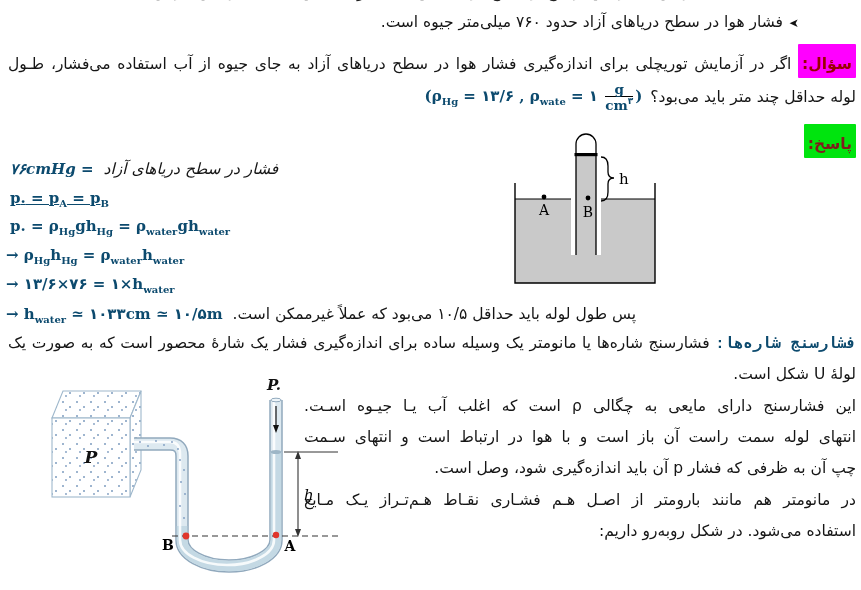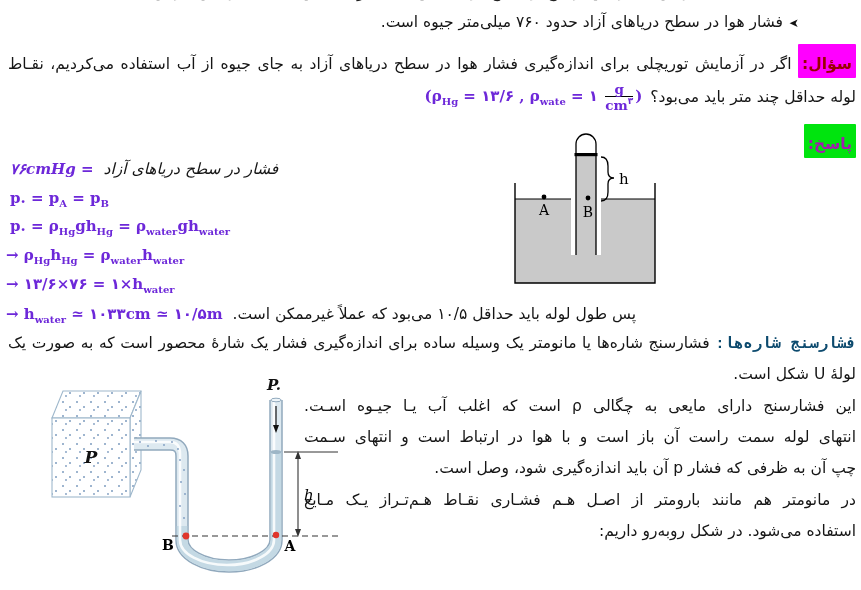--- a/index.html
+++ b/index.html
@@ -6,25 +6,25 @@
   body{
     width:861px;height:590px;position:relative;overflow:hidden;
     background:#ffffff;color:#151515;
     font-family:"DejaVu Sans",sans-serif;direction:rtl;
   }
   .abs{position:absolute;}
   .fa{font-size:15.5px;line-height:1.55;color:#151515;}
   .j{text-align:justify;text-align-last:justify;}
   .hl{display:inline-block;padding:8px 4px 2px 4px;font-weight:bold;border-radius:1px;}
   .hl-q{background:#ff00ff;color:#990000;}
-  .hl-a{background:#00e40e;color:#a21caf;}
+  .hl-a{background:#00e40e;color:#7f1d1d;}
   .red-head{color:#0c4a6e;font-weight:bold;font-family:Liberation Mono, monospace;}
   .eq{
     font-family:"DejaVu Serif","DejaVu Sans",serif;font-weight:bold;
-    font-size:15px;color:#6d28d9;direction:ltr;unicode-bidi:isolate;white-space:nowrap;
+    font-size:15px;color:#0c4a6e;direction:ltr;unicode-bidi:isolate;white-space:nowrap;
   }
   .eq sub{font-size:10px;font-weight:bold;}
   .row-ltr{display:flex;direction:ltr;align-items:baseline;gap:10px;}
   .fa-inline{direction:rtl;unicode-bidi:isolate;}
   .frac{display:inline-block;text-align:center;vertical-align:middle;line-height:1.05;margin:0 2px;font-size:13.5px;}
   .frac .num{display:block;border-bottom:1.3px solid #000;padding:0 4px;}
   .frac .den{display:block;}
   .frac sup{font-size:9px;}
   .clip-line{
     top:-17px;left:0;right:0;height:22px;overflow:hidden;
@@ -38,39 +38,39 @@
 <body>
 
 <div class="abs clip-line">فشار هوا با افزایش ارتفاع از سطح دریا کاهش می‌یابد و به همین دلیل فشار جیوه در لوله</div>
 
 <div class="abs fa" style="top:10px;right:62px;white-space:nowrap;">
   <span class="bullet">➤</span><span>فشار هوا در سطح دریاهای آزاد حدود ۷۶۰ میلی‌متر جیوه است.</span>
 </div>
 
 <div class="abs fa j" style="top:44px;right:5px;left:8px;">
   <span class="hl hl-q">سؤال:</span>
-  <span>اگر در آزمایش توریچلی برای اندازه‌گیری فشار هوا در سطح دریاهای آزاد به جای جیوه از آب استفاده می‌کردیم، نقـاط</span>
+  <span>اگر در آزمایش توریچلی برای اندازه‌گیری فشار هوا در سطح دریاهای آزاد به جای جیوه از آب استفاده می‌فشار، طـول</span>
 </div>
 
 <div class="abs fa" style="top:82px;right:5px;display:flex;align-items:center;gap:8px;">
   <span>لوله حداقل چند متر باید می‌بود؟</span>
   <span class="eq">
     <span>(</span><span>ρ</span><sub>Hg</sub><span> = ۱۳/۶ , </span><span>ρ</span><sub>wate</sub><span> = ۱ </span><span class="frac"><span class="num">g</span><span class="den"><span>cm</span><sup>۳</sup></span></span><span>)</span>
   </span>
 </div>
 
 <div class="abs" style="top:124px;right:5px;">
   <span class="hl hl-a fa">پاسخ:</span>
 </div>
 
 <div class="abs row-ltr" style="top:157px;left:10px;font-style:italic;">
   <span class="eq">۷۶cmHg = </span>
   <span class="fa fa-inline">فشار در سطح دریاهای آزاد</span>
 </div>
-<div class="abs eq" style="top:189px;left:10px;"><span>p</span><span>.</span><span> = p</span><sub>A</sub><span> = p</span><sub>B</sub></div>
+<div class="abs eq" style="top:189px;left:10px;text-decoration:underline;"><span>p</span><span>.</span><span> = p</span><sub>A</sub><span> = p</span><sub>B</sub></div>
 <div class="abs eq" style="top:217px;left:10px;"><span>p</span><span>.</span><span> = </span><span>ρ</span><sub>Hg</sub><span>gh</span><sub>Hg</sub><span> = </span><span>ρ</span><sub>water</sub><span>gh</span><sub>water</sub></div>
 <div class="abs eq" style="top:246px;left:6px;"><span>→ </span><span>ρ</span><sub>Hg</sub><span>h</span><sub>Hg</sub><span> = </span><span>ρ</span><sub>water</sub><span>h</span><sub>water</sub></div>
 <div class="abs eq" style="top:275px;left:6px;"><span>→ </span><span>۱۳/۶×۷۶ = ۱×</span><span>h</span><sub>water</sub></div>
 <div class="abs row-ltr" style="top:302px;left:6px;">
   <span class="eq"><span>→ </span><span>h</span><sub>water</sub><span> ≃ ۱۰۳۳cm ≃ ۱۰/۵m</span></span>
   <span class="fa fa-inline">پس طول لوله باید حداقل ۱۰/۵ می‌بود که عملاً غیرممکن است.</span>
 </div>
 
 <svg style="left:498px;top:128px;" width="172" height="162" viewBox="0 0 172 162">
   <rect x="17" y="71" width="140" height="84" fill="#c9c9c9"></rect>

